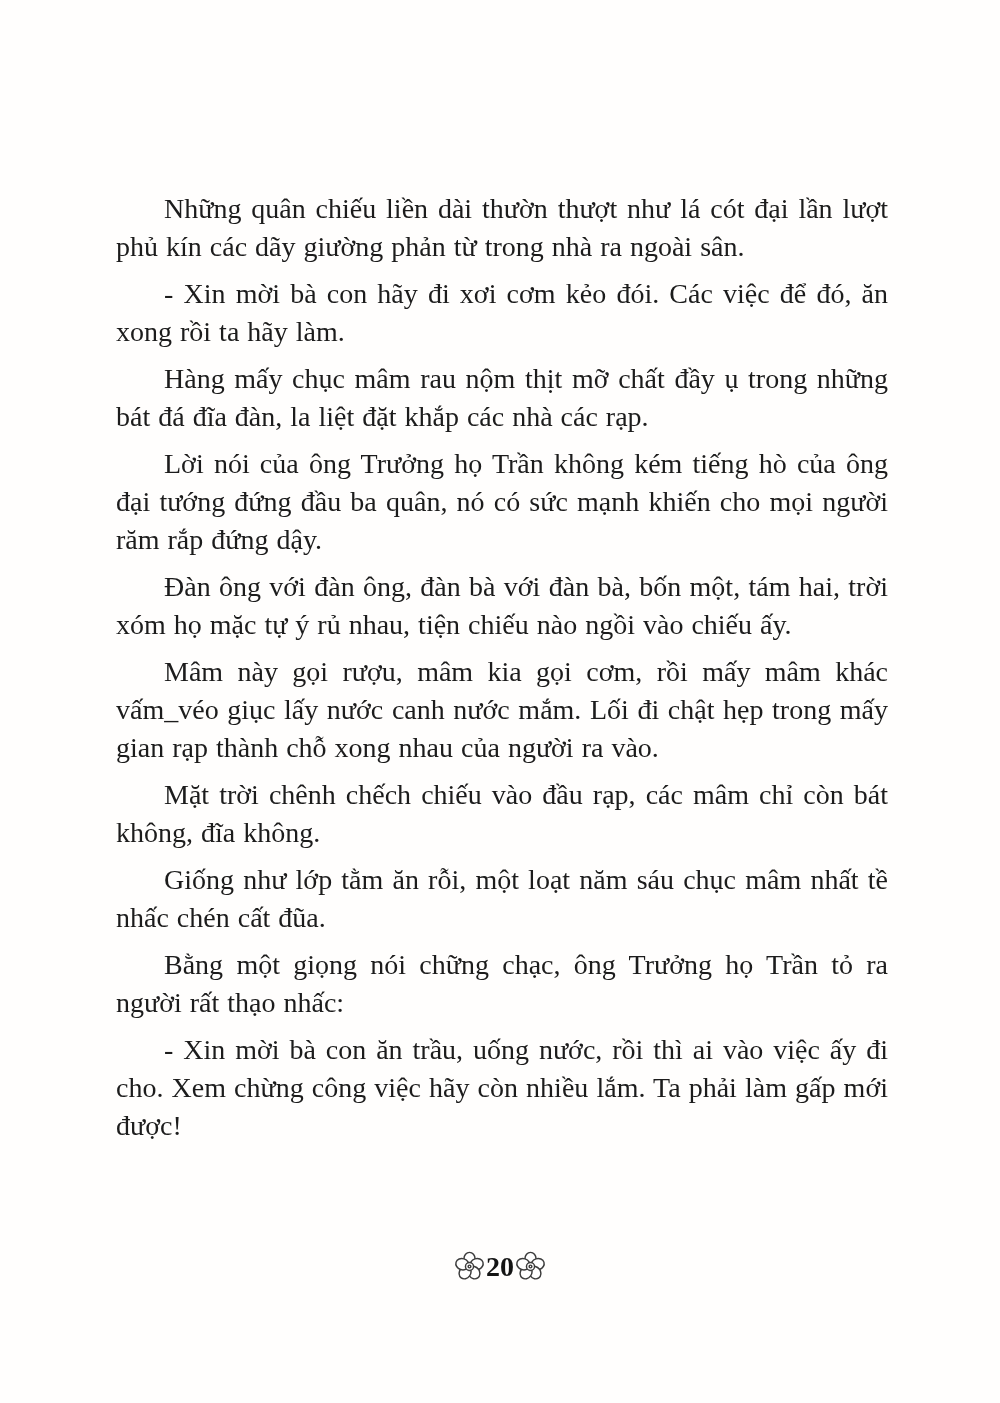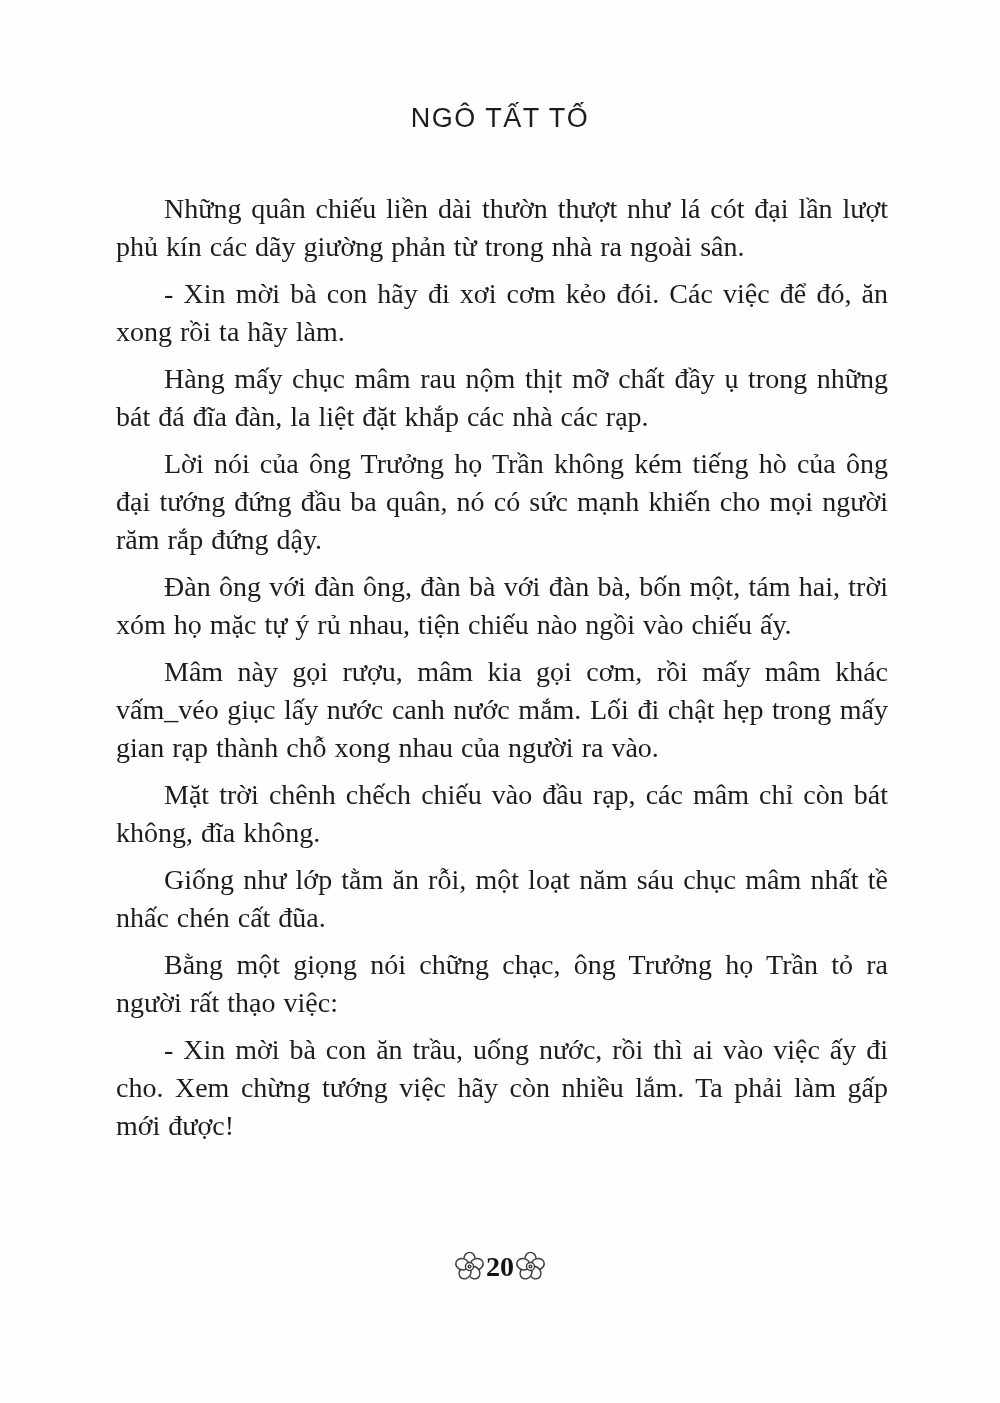--- a/index.html
+++ b/index.html
@@ -61,33 +61,32 @@
     width: 33px;
     height: 33px;
     display: block;
   }
 </style>
 </head>
 <body>
 
 <div class="book-page">
 
-  <div class="author-header">NGÔ TẤT TỐ</div>
 
   <div class="page-body">
     <p>Những quân chiếu liền dài thườn thượt như lá cót đại lần lượt phủ kín các dãy giường phản từ trong nhà ra ngoài sân.</p>
     <p>- Xin mời bà con hãy đi xơi cơm kẻo đói. Các việc để đó, ăn xong rồi ta hãy làm.</p>
     <p>Hàng mấy chục mâm rau nộm thịt mỡ chất đầy ụ trong những bát đá đĩa đàn, la liệt đặt khắp các nhà các rạp.</p>
     <p>Lời nói của ông Trưởng họ Trần không kém tiếng hò của ông đại tướng đứng đầu ba quân, nó có sức mạnh khiến cho mọi người răm rắp đứng dậy.</p>
     <p>Đàn ông với đàn ông, đàn bà với đàn bà, bốn một, tám hai, trời xóm họ mặc tự ý rủ nhau, tiện chiếu nào ngồi vào chiếu ấy.</p>
     <p>Mâm này gọi rượu, mâm kia gọi cơm, rồi mấy mâm khác vấm_véo giục lấy nước canh nước mắm. Lối đi chật hẹp trong mấy gian rạp thành chỗ xong nhau của người ra vào.</p>
     <p>Mặt trời chênh chếch chiếu vào đầu rạp, các mâm chỉ còn bát không, đĩa không.</p>
     <p>Giống như lớp tằm ăn rỗi, một loạt năm sáu chục mâm nhất tề nhấc chén cất đũa.</p>
-    <p>Bằng một giọng nói chững chạc, ông Trưởng họ Trần tỏ ra người rất thạo việc:</p>
-    <p>- Xin mời bà con ăn trầu, uống nước, rồi thì ai vào việc ấy đi cho. Xem chừng tướng việc hãy còn nhiều lắm. Ta phải làm gấp mới được!</p>
+    <p>Bằng một giọng nói chững chạc, ông Trưởng họ Trần tỏ ra người rất thạo nhấc:</p>
+    <p>- Xin mời bà con ăn trầu, uống nước, rồi thì ai vào việc ấy đi cho. Xem chừng công việc hãy còn nhiều lắm. Ta phải làm gấp mới được!</p>
   </div>
 
   <div class="page-footer">
 
     <span>
       <svg class="flower-ornament" viewBox="0 0 36 36" aria-hidden="true">
         <g fill="#ffffff" stroke="#3c3c3c" stroke-width="1.6" stroke-linejoin="round">
           <ellipse cx="18" cy="9.8" rx="6.1" ry="7.2" transform="rotate(0 18 18)"></ellipse>
           <ellipse cx="18" cy="9.8" rx="6.1" ry="7.2" transform="rotate(72 18 18)"></ellipse>
           <ellipse cx="18" cy="9.8" rx="6.1" ry="7.2" transform="rotate(144 18 18)"></ellipse>

